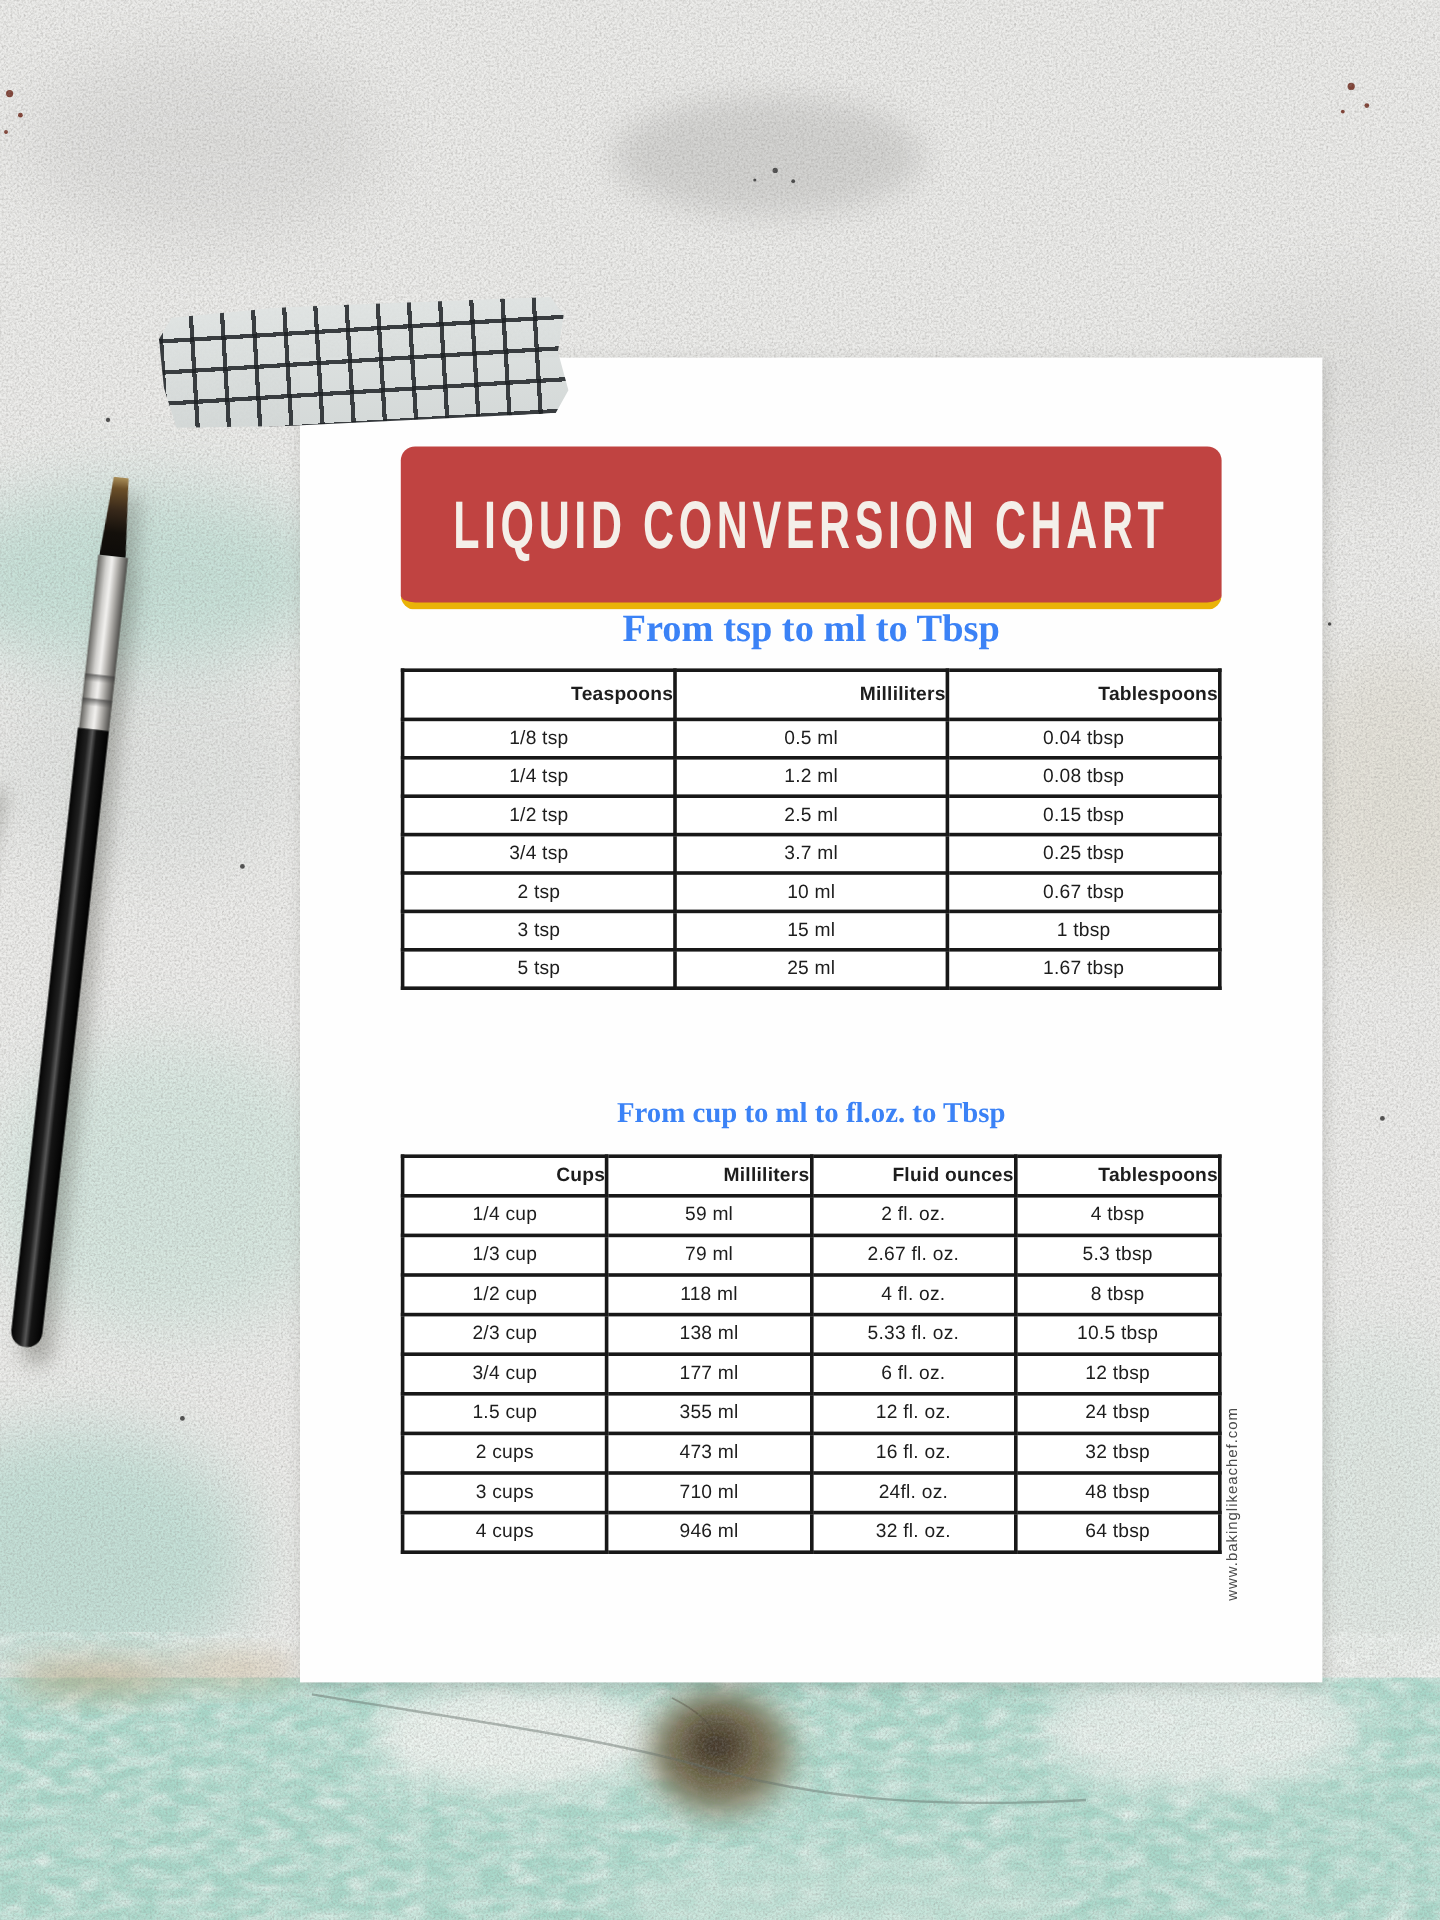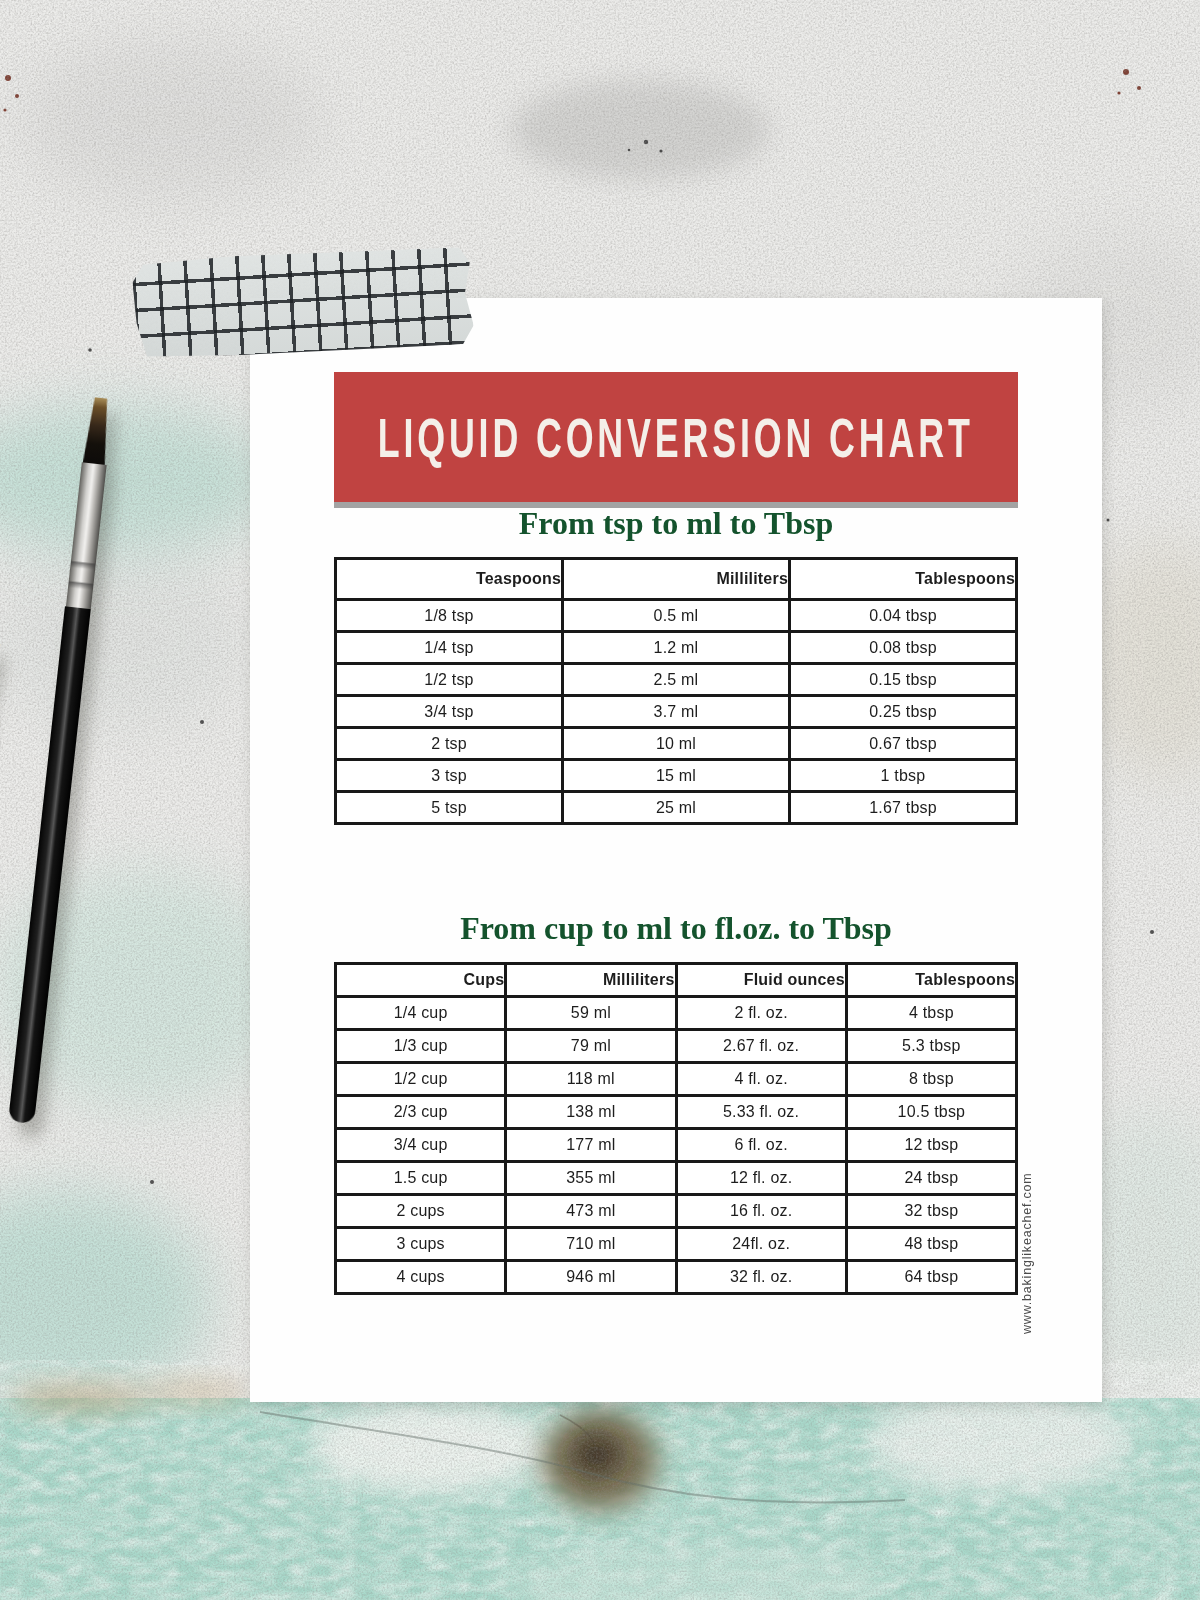--- a/index.html
+++ b/index.html
@@ -5,29 +5,29 @@
   html,body{margin:0;padding:0;background:#dfe1df;}
   .scene{position:relative;width:1200px;height:1600px;overflow:hidden;
          font-family:"Liberation Sans",sans-serif;}
   .bg-texture{position:absolute;left:0;top:0;z-index:0;}
 
   
   .paper{position:absolute;left:250px;top:298px;width:852px;height:1104px;
          background:#fefefe;z-index:2;box-shadow:2px 4px 12px rgba(60,60,55,.18);}
 
   .banner{position:absolute;left:84px;top:74px;width:684px;height:130px;
-          background:#c04341;border-bottom:6px solid #a3a3a3;
-          display:flex;align-items:center;justify-content:center;}
+          background:#c04341;border-bottom:6px solid #eab308;
+          display:flex;align-items:center;justify-content:center;border-radius:12px;}
   .banner .title{color:#f4efe9;font-size:56px;font-weight:bold;letter-spacing:6px;
           white-space:nowrap;transform:scaleX(.64);transform-origin:center;}
 
   .subtitle{position:absolute;left:0;width:100%;text-align:center;
-          font-family:"Liberation Serif",serif;font-weight:bold;color:#14532d;}
+          font-family:"Liberation Serif",serif;font-weight:bold;color:#3b82f6;}
   .subtitle.s1{top:206px;font-size:32px;line-height:38px;}
-  .subtitle.s2{top:600px;font-size:32px;line-height:60px;}
+  .subtitle.s2{top:600px;font-size:24px;line-height:60px;}
 
   table{position:absolute;left:84px;width:684px;border-collapse:collapse;
         table-layout:fixed;background:#fff;}
   .t1{top:259px;}
   .t2{top:664px;}
   th,td{border:3px solid #181818;text-align:center;vertical-align:middle;
         padding:0;color:#1d1d1d;font-size:16px;letter-spacing:.2px;}
   th{font-weight:bold;text-align:right;}
   .t1 th{height:38px;} .t1 td{height:29px;}
   .t2 th{height:30px;} .t2 td{height:30px;}

